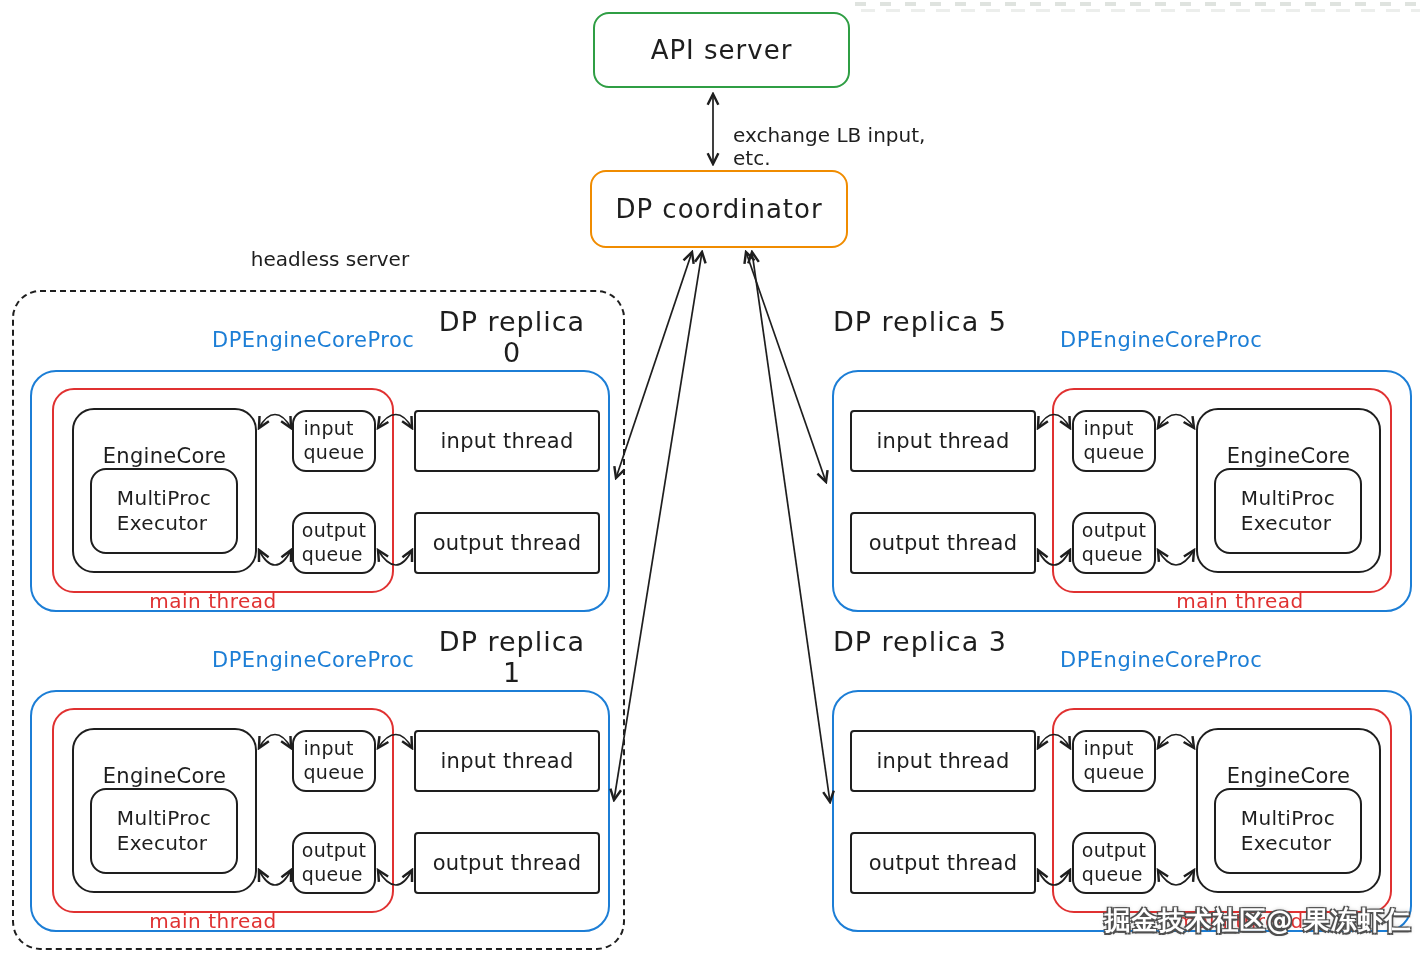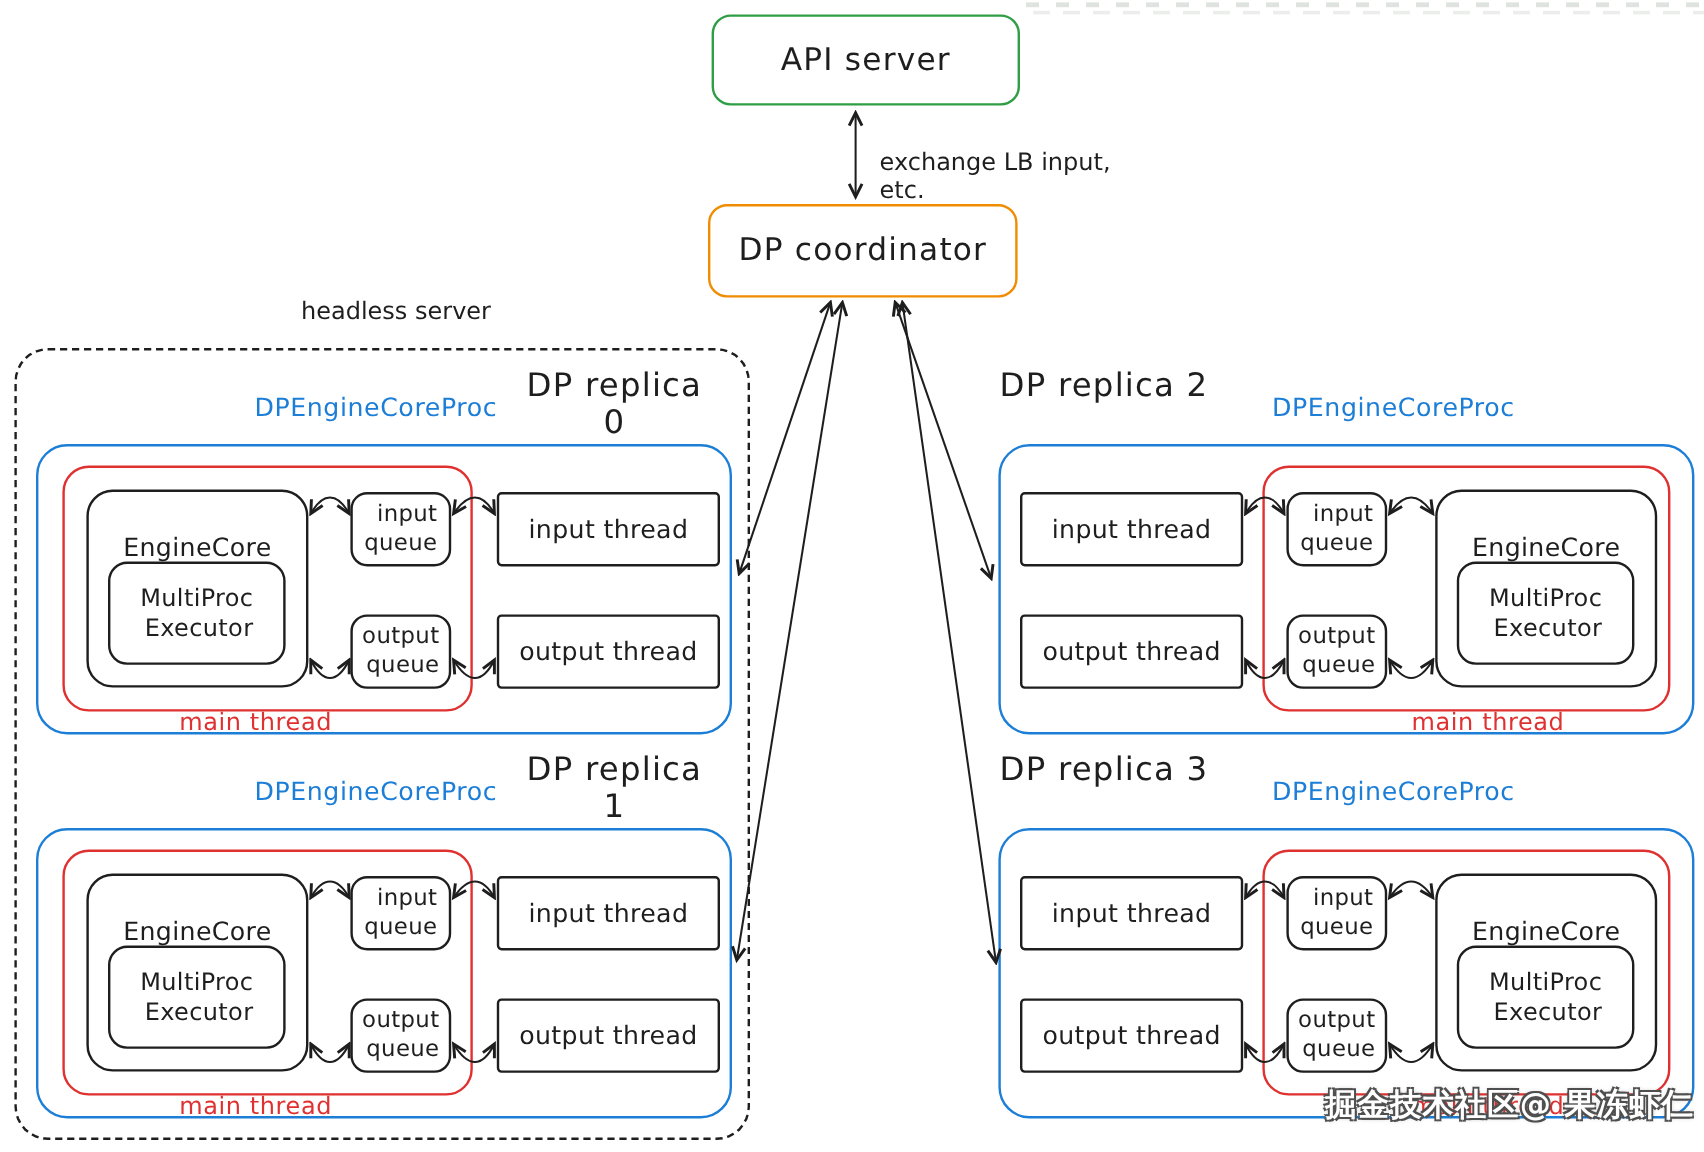--- a/index.html
+++ b/index.html
@@ -17,21 +17,21 @@
     font-size:21px;letter-spacing:.3px;
   }
   .api-box{border:2.6px solid #2f9e44;border-radius:16px;font-size:26px;letter-spacing:1px;}
   .coord-box{border:2.6px solid #f08c00;border-radius:16px;font-size:26px;letter-spacing:1px;}
   .blue-box{border:2.4px solid #1c7ed6;border-radius:26px;background:transparent;}
   .red-box{border:2.3px solid #e03131;border-radius:22px;background:transparent;}
   .engine-box{border-radius:22px;align-items:flex-start;padding-top:34px;font-size:21px;}
   .mp-box{border-radius:16px;font-size:20px;}
   .queue-box{border-radius:14px;font-size:19px;}
   .thread-box{border-radius:4px;font-size:21px;}
-  .two-line{white-space:pre-line;text-align:right;line-height:1.25;}
+  .two-line{white-space:pre-line;text-align:left;line-height:1.25;}
   .title{font-size:27px;letter-spacing:1px;}
   .proc-lbl{font-size:21px;color:#1c7ed6;letter-spacing:.5px;}
   .main-lbl{font-size:20px;color:#e03131;letter-spacing:.5px;}
   .small-lbl{font-size:20px;}
   #arrows{position:absolute;left:0;top:0;z-index:5;pointer-events:none;}
   .arrow{stroke:#1e1e1e;stroke-width:1.7;fill:none;}
   #watermark{
     position:absolute;left:1093px;top:903px;width:330px;z-index:10;
     font-size:26px;font-weight:bold;letter-spacing:1px;color:#ffffff;text-align:center;
     text-shadow:-1.5px -1.5px 0 #4f4f4f,1.5px -1.5px 0 #4f4f4f,-1.5px 1.5px 0 #4f4f4f,1.5px 1.5px 0 #4f4f4f,0 0 4px rgba(60,60,60,.5);
@@ -90,21 +90,21 @@
   <div class="node mp-box two-line" style="left:90px;top:788px;width:148px;height:86px;">MultiProc
 Executor</div>
   <div class="node queue-box two-line" style="left:292px;top:730px;width:84px;height:62px;">input
 queue</div>
   <div class="node queue-box two-line" style="left:292px;top:832px;width:84px;height:62px;">output
 queue</div>
   <div class="node thread-box" style="left:414px;top:730px;width:186px;height:62px;">input thread</div>
   <div class="node thread-box" style="left:414px;top:832px;width:186px;height:62px;">output thread</div>
   <div class="lbl main-lbl" style="left:148px;top:910px;width:130px;">main thread</div>
 
-  <div class="lbl title" style="left:830px;top:306px;width:180px;">DP replica 2</div>
+  <div class="lbl title" style="left:830px;top:306px;width:180px;">DP replica 5</div>
   <div class="lbl proc-lbl" style="left:1060px;top:328px;width:200px;">DPEngineCoreProc</div>
   <div class="abs blue-box" style="left:832px;top:370px;width:580px;height:242px;"></div>
   <div class="abs red-box" style="left:1052px;top:388px;width:340px;height:205px;"></div>
   <div class="node thread-box" style="left:850px;top:410px;width:186px;height:62px;">input thread</div>
   <div class="node thread-box" style="left:850px;top:512px;width:186px;height:62px;">output thread</div>
   <div class="node queue-box two-line" style="left:1072px;top:410px;width:84px;height:62px;">input
 queue</div>
   <div class="node queue-box two-line" style="left:1072px;top:512px;width:84px;height:62px;">output
 queue</div>
   <div class="node engine-box" style="left:1196px;top:408px;width:185px;height:165px;">

